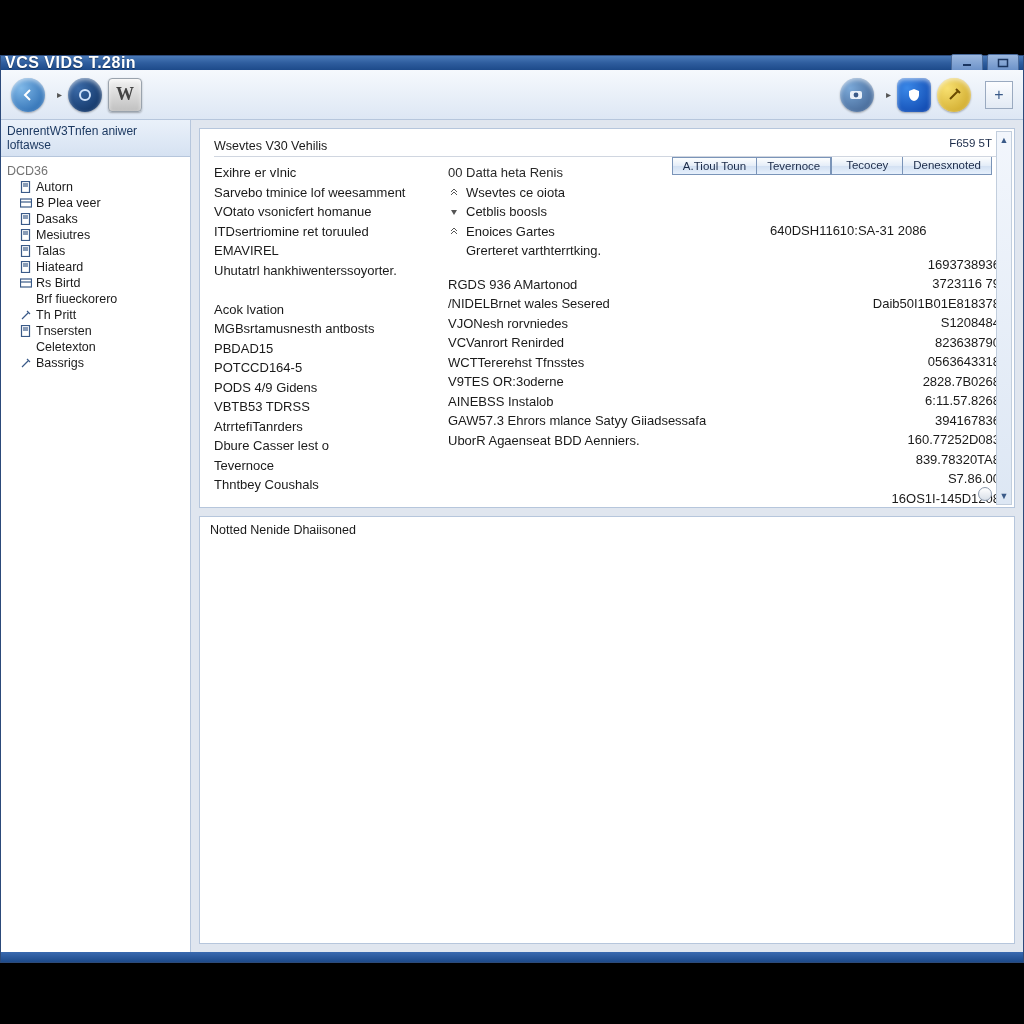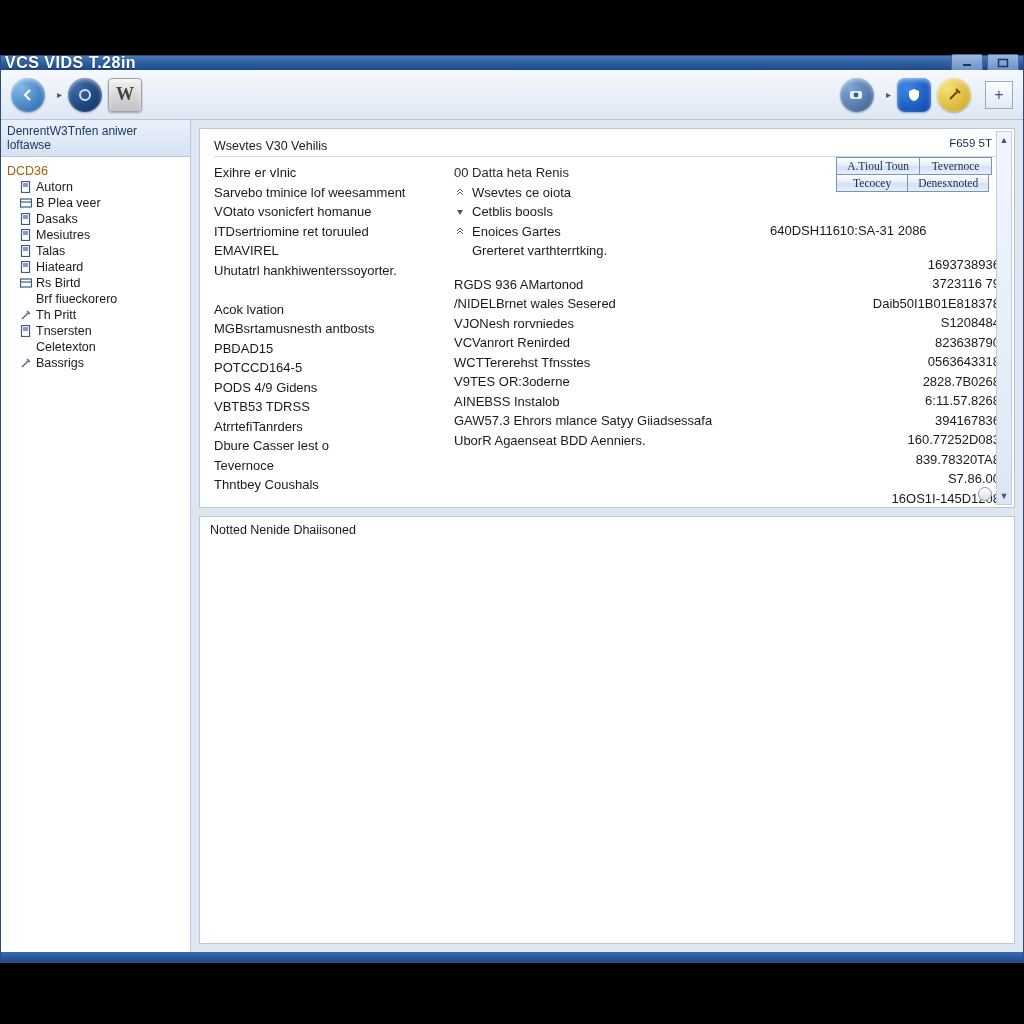--- a/index.html
+++ b/index.html
@@ -20,42 +20,42 @@
   .tool-right { margin-left:auto; display:flex; align-items:center; }
   .ic-cam { background:radial-gradient(circle at 30% 30%,#7aa8d8,#3a5a88); }
   .ic-shield { background:radial-gradient(circle at 30% 30%,#3a88e8,#0a40a8); }
   .ic-yellow { background:radial-gradient(circle at 30% 30%,#f8e070,#c8a020); }
   .plusbtn { width:28px; height:28px; border:1px solid #9aaac0; background:linear-gradient(#fcfdff,#e2eaf4); display:flex; align-items:center; justify-content:center; font-size:16px; color:#3a5a88; margin-left:8px; cursor:pointer; }
   .body { flex:1; display:flex; min-height:0; }
   .sidebar { width:190px; background:#fff; border-right:1px solid #b6c6dc; display:flex; flex-direction:column; }
   .side-header { padding:4px 6px; font-size:12px; color:#1d3a62; background:linear-gradient(#eaf1fa,#d6e2f2); border-bottom:1px solid #b6c6dc; }
   .tree { padding:6px 4px; font-size:12.5px; color:#1a1a1a; overflow:auto; }
   .tree .node { display:flex; align-items:center; padding:1px 2px; cursor:pointer; }
-  .tree .root { font-weight:normal; color:#a16207; }
+  .tree .root { font-weight:normal; color:#737373; }
   .tree .child { padding-left:14px; }
   .nicon { width:13px; height:13px; margin-right:4px; display:inline-flex; align-items:center; justify-content:center; flex-shrink:0; }
   .nicon svg { display:block; }
   .stroke { fill:none; stroke:#3a5a88; stroke-width:1.2; }
 
   .right { flex:1; display:flex; flex-direction:column; background:#e0e6ef; padding:8px 8px 8px 8px; gap:8px; min-width:0; }
   .panel { background:#fff; border:1px solid #b6c6dc; position:relative; }
   .panel-top { height:380px; padding:10px 14px 10px 14px; overflow:hidden; }
   .panel-bottom { flex:1; padding:6px 10px; }
   .section-title { font-size:12.5px; color:#1a1a1a; border-bottom:1px solid #d0d6e0; padding-bottom:3px; margin-bottom:6px; }
-  .cols { display:flex; gap:10px; }
+  .cols { display:flex; gap:4px; }
   .col { font-size:13px; color:#1a1a1a; line-height:1.5; }
   .col-left { width:230px; }
   .col-mid { flex:1; }
   .col-right { width:230px; text-align:right; }
   .col-right .lab { text-align:left; }
   .dim { color:#2a2a2a; }
   .mid-row { display:flex; align-items:center; gap:6px; }
   .bullet { width:12px; height:12px; display:inline-flex; align-items:center; justify-content:center; }
 
-  .btn-group { position:absolute; top:28px; right:22px; display:flex; flex-direction:column;font-family:Liberation Serif, serif; }
+  .btn-group { position:absolute; top:28px; right:22px; display:flex; flex-direction:row; }
   .btn-row { display:flex; }
   .xpbtn { font-size:11.5px; padding:2px 10px; border:1px solid #7a94b8; background:linear-gradient(#fdfefe,#e4edf8 50%,#d2e0f2 51%,#e6f0fc); color:#1a2a48; cursor:pointer; min-width:72px; text-align:center; }
   .xpbtn + .xpbtn { border-left:none; }
   .btn-row + .btn-row .xpbtn { border-top:none; }
   .info-pill { position:absolute; top:8px; right:22px; font-size:11.5px; color:#1a2a48; }
 
   .scrollbar-stub { position:absolute; right:2px; top:2px; width:16px; bottom:2px; background:linear-gradient(#f2f6fc,#dde7f4); border:1px solid #c2cedd; }
   .scroll-arrow { height:16px; display:flex; align-items:center; justify-content:center; color:#3a5a88; font-size:9px; cursor:pointer; }
   .scroll-track { position:absolute; top:17px; bottom:17px; left:0; right:0; }
   .minibtn { position:absolute; right:22px; bottom:6px; width:14px; height:14px; border:1px solid #8a98ac; border-radius:50%; background:linear-gradient(#fff,#d8dfe8); cursor:pointer; }

